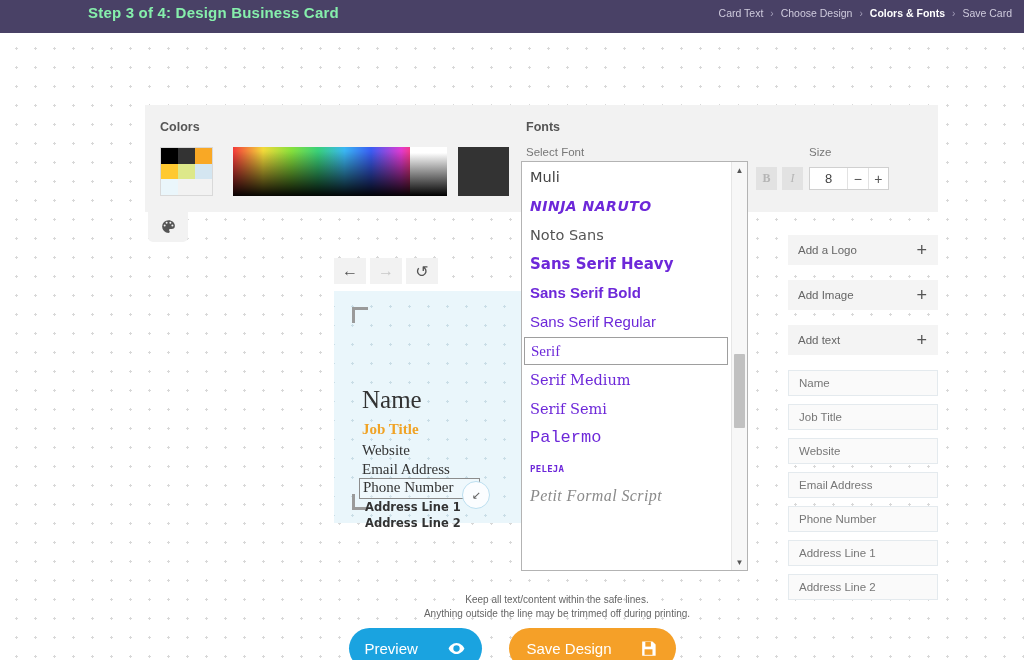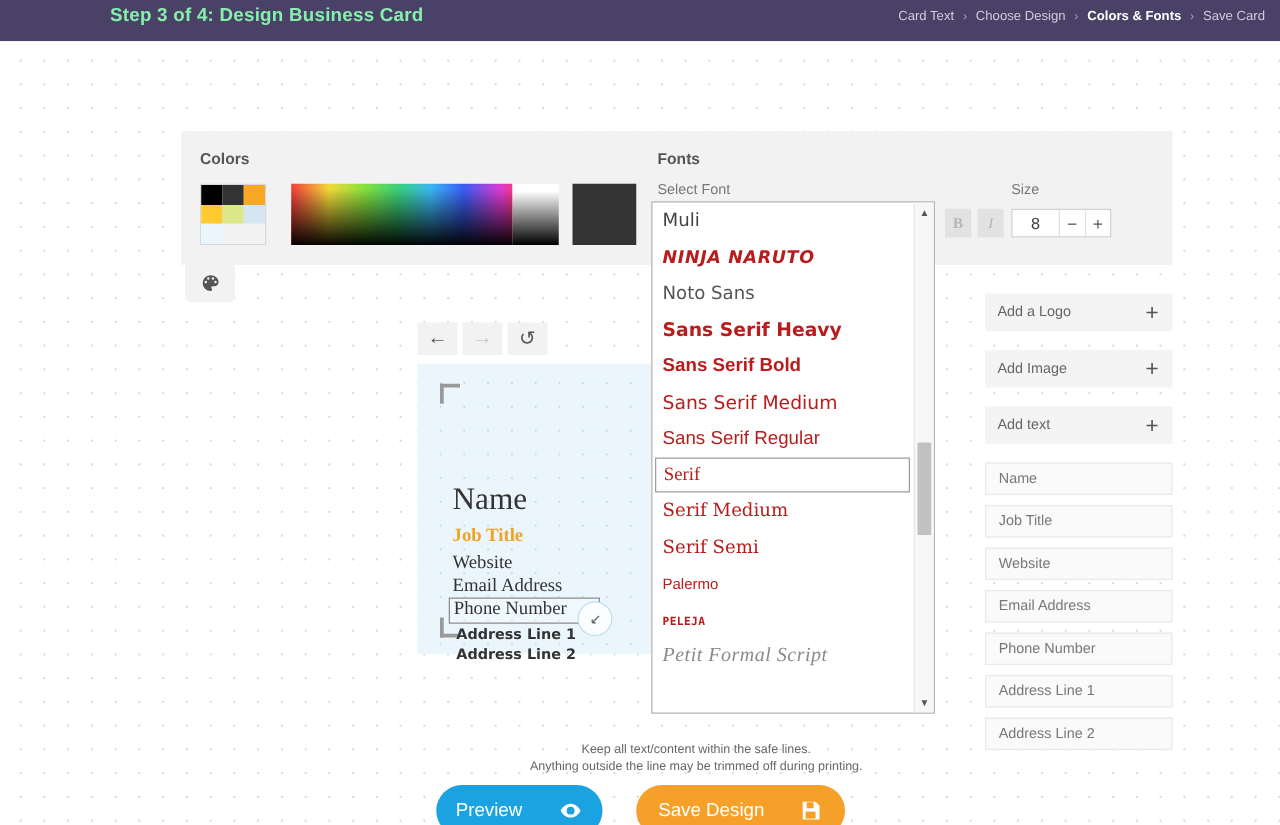--- a/index.html
+++ b/index.html
@@ -109,41 +109,41 @@
 
   
   .dropdown {
     position:absolute; left:521px; top:161px; width:227px; height:410px;
     background:#fff; border:1px solid #b3b3b3; box-sizing:border-box; z-index:40;
     overflow:hidden;
   }
   .dd-list { position:absolute; left:0; top:0; width:211px; }
   .dd-item {
     height:29px; display:flex; align-items:center; padding-left:8px;
-    font-size:15px; color:#b91c1c; box-sizing:border-box; white-space:nowrap;
+    font-size:15px; color:#6d28d9; box-sizing:border-box; white-space:nowrap;
   }
   .dd-item.selected { border:1px solid #9e9e9e; background:#fff; height:28px; margin:1px 5px 0 2px; padding-left:6px; }
   .dd-scroll { position:absolute; right:0; top:0; width:15px; height:100%; background:#f7f7f7; border-left:1px solid #e6e6e6; }
   .dd-arrow { position:absolute; left:0; width:15px; height:14px; display:flex; align-items:center; justify-content:center; font-size:8px; color:#555; }
   .dd-arrow.up { top:1px; } .dd-arrow.down { bottom:1px; }
   .dd-thumb { position:absolute; left:2px; top:192px; width:11px; height:74px; background:#c1c1c1; border-radius:1px; }
 
   
   .f-muli   { font-family:"DejaVu Sans", sans-serif; font-size:14.5px; color:#444; }
   .f-ninja  { font-family:"DejaVu Sans", sans-serif; font-weight:bold; font-style:italic; font-size:14px; letter-spacing:.5px; text-transform:uppercase; }
   .f-noto   { font-family:"DejaVu Sans", sans-serif; font-size:14.5px; color:#555; }
   .f-ssheavy{ font-family:"DejaVu Sans", sans-serif; font-weight:bold; font-size:15px; }
   .f-ssbold { font-family:"Liberation Sans", sans-serif; font-weight:bold; font-size:15px; }
   .f-ssmed  { font-family:"DejaVu Sans", sans-serif; font-size:15px; }
   .f-ssreg  { font-family:"Liberation Sans", sans-serif; font-size:15px; }
   .f-serif  { font-family:"Liberation Serif", serif; font-size:15px; }
   .f-serifh { font-family:"Liberation Serif", serif; font-weight:bold; font-size:15px; }
   .f-serifm { font-family:"DejaVu Serif", serif; font-size:14.5px; }
   .f-serifs { font-family:"DejaVu Serif", serif; font-size:14.5px; }
-  .f-palermo{ font-family:Liberation Sans, sans-serif; font-size:12px;text-align:right; }
+  .f-palermo{ font-family:Liberation Mono, monospace; font-size:17px;text-align:right; }
   .f-peleja { font-family:"DejaVu Sans Mono", monospace; font-weight:bold; font-size:13.5px; text-transform:lowercase; font-variant:small-caps; letter-spacing:.3px; }
   .f-pepita { font-family:"DejaVu Serif", serif; font-style:italic; font-size:12.5px; font-weight:bold; }
   .f-petit  { font-family:"Liberation Serif", serif; font-style:italic; font-size:16px; color:#8a8a8a; letter-spacing:.4px; }
 
   
   .card-toolbar { position:absolute; left:334px; top:225px; display:flex; gap:4px; z-index:10; }
   .tb-btn { width:32px; height:26px; background:#f2f2f2; display:flex; align-items:center; justify-content:center;
     font-size:16px; color:#555; }
   .tb-btn.disabled { color:#c8c8c8; }
 
@@ -343,21 +343,20 @@
     </div>
   </div>
 
   <div class="dropdown">
     <div class="dd-list">
         <div class="dd-item f-muli">Muli</div>
         <div class="dd-item f-ninja">Ninja Naruto</div>
         <div class="dd-item f-noto">Noto Sans</div>
         <div class="dd-item f-ssheavy">Sans Serif Heavy</div>
         <div class="dd-item f-ssbold">Sans Serif Bold</div>
-        <div class="dd-item f-ssmed">Sans Serif Medium</div>
         <div class="dd-item f-ssreg">Sans Serif Regular</div>
         <div class="dd-item f-serif selected">Serif</div>
         <div class="dd-item f-serifm">Serif Medium</div>
         <div class="dd-item f-serifs">Serif Semi</div>
         <div class="dd-item f-palermo">Palermo</div>
         <div class="dd-item f-peleja">Peleja</div>
         <div class="dd-item f-petit">Petit Formal Script</div>
       </div>
     <div class="dd-scroll">
       <div class="dd-arrow up">▲</div>

